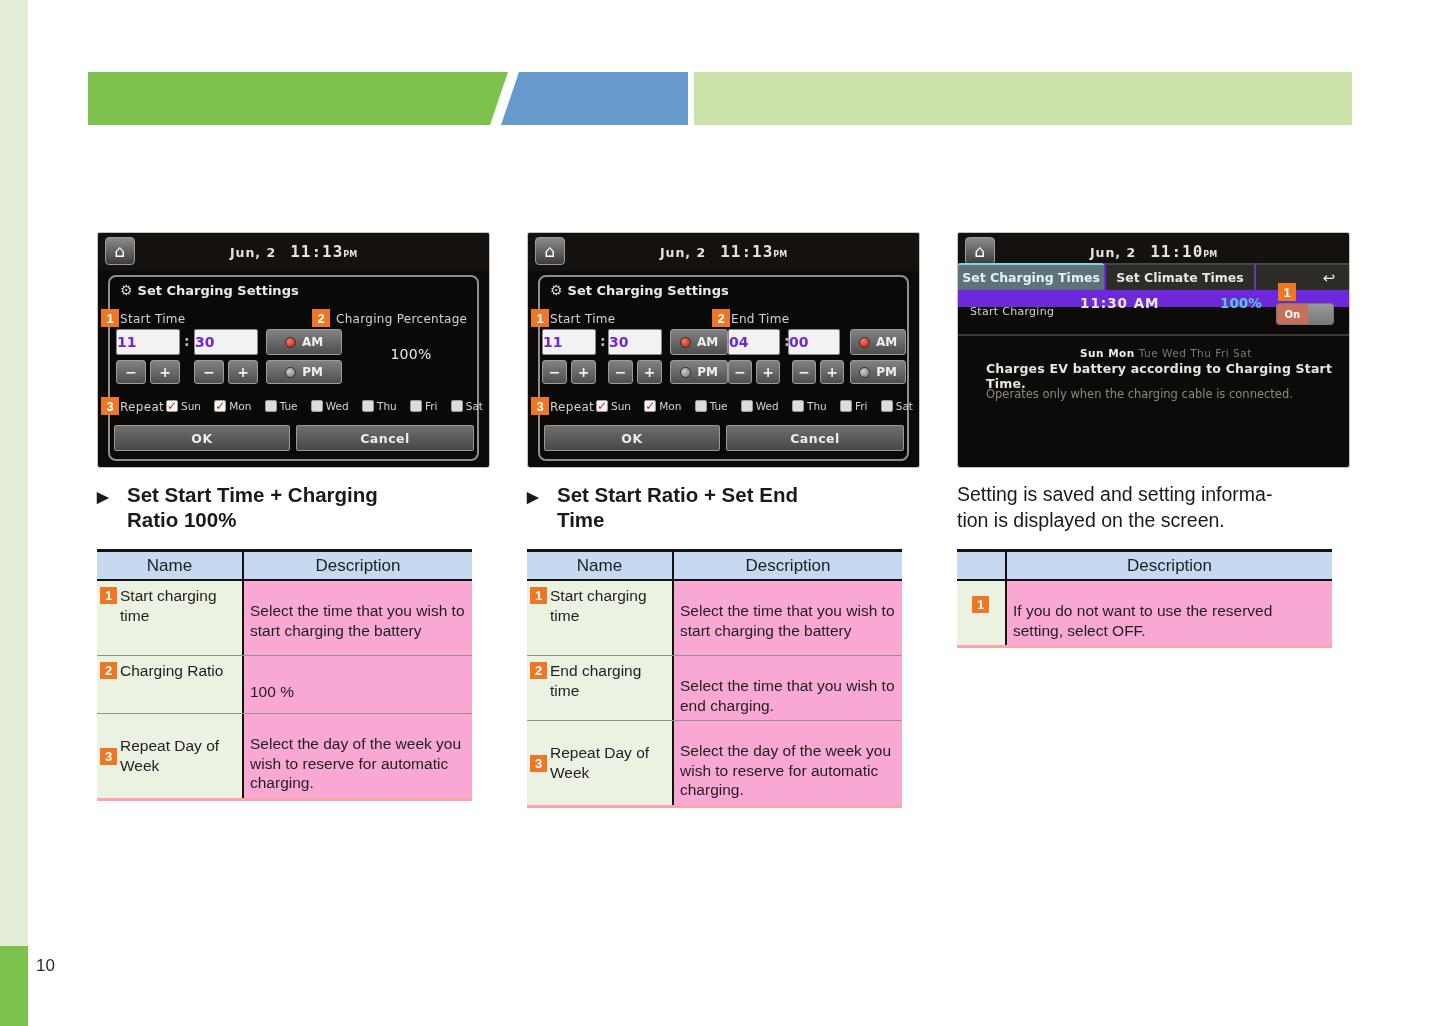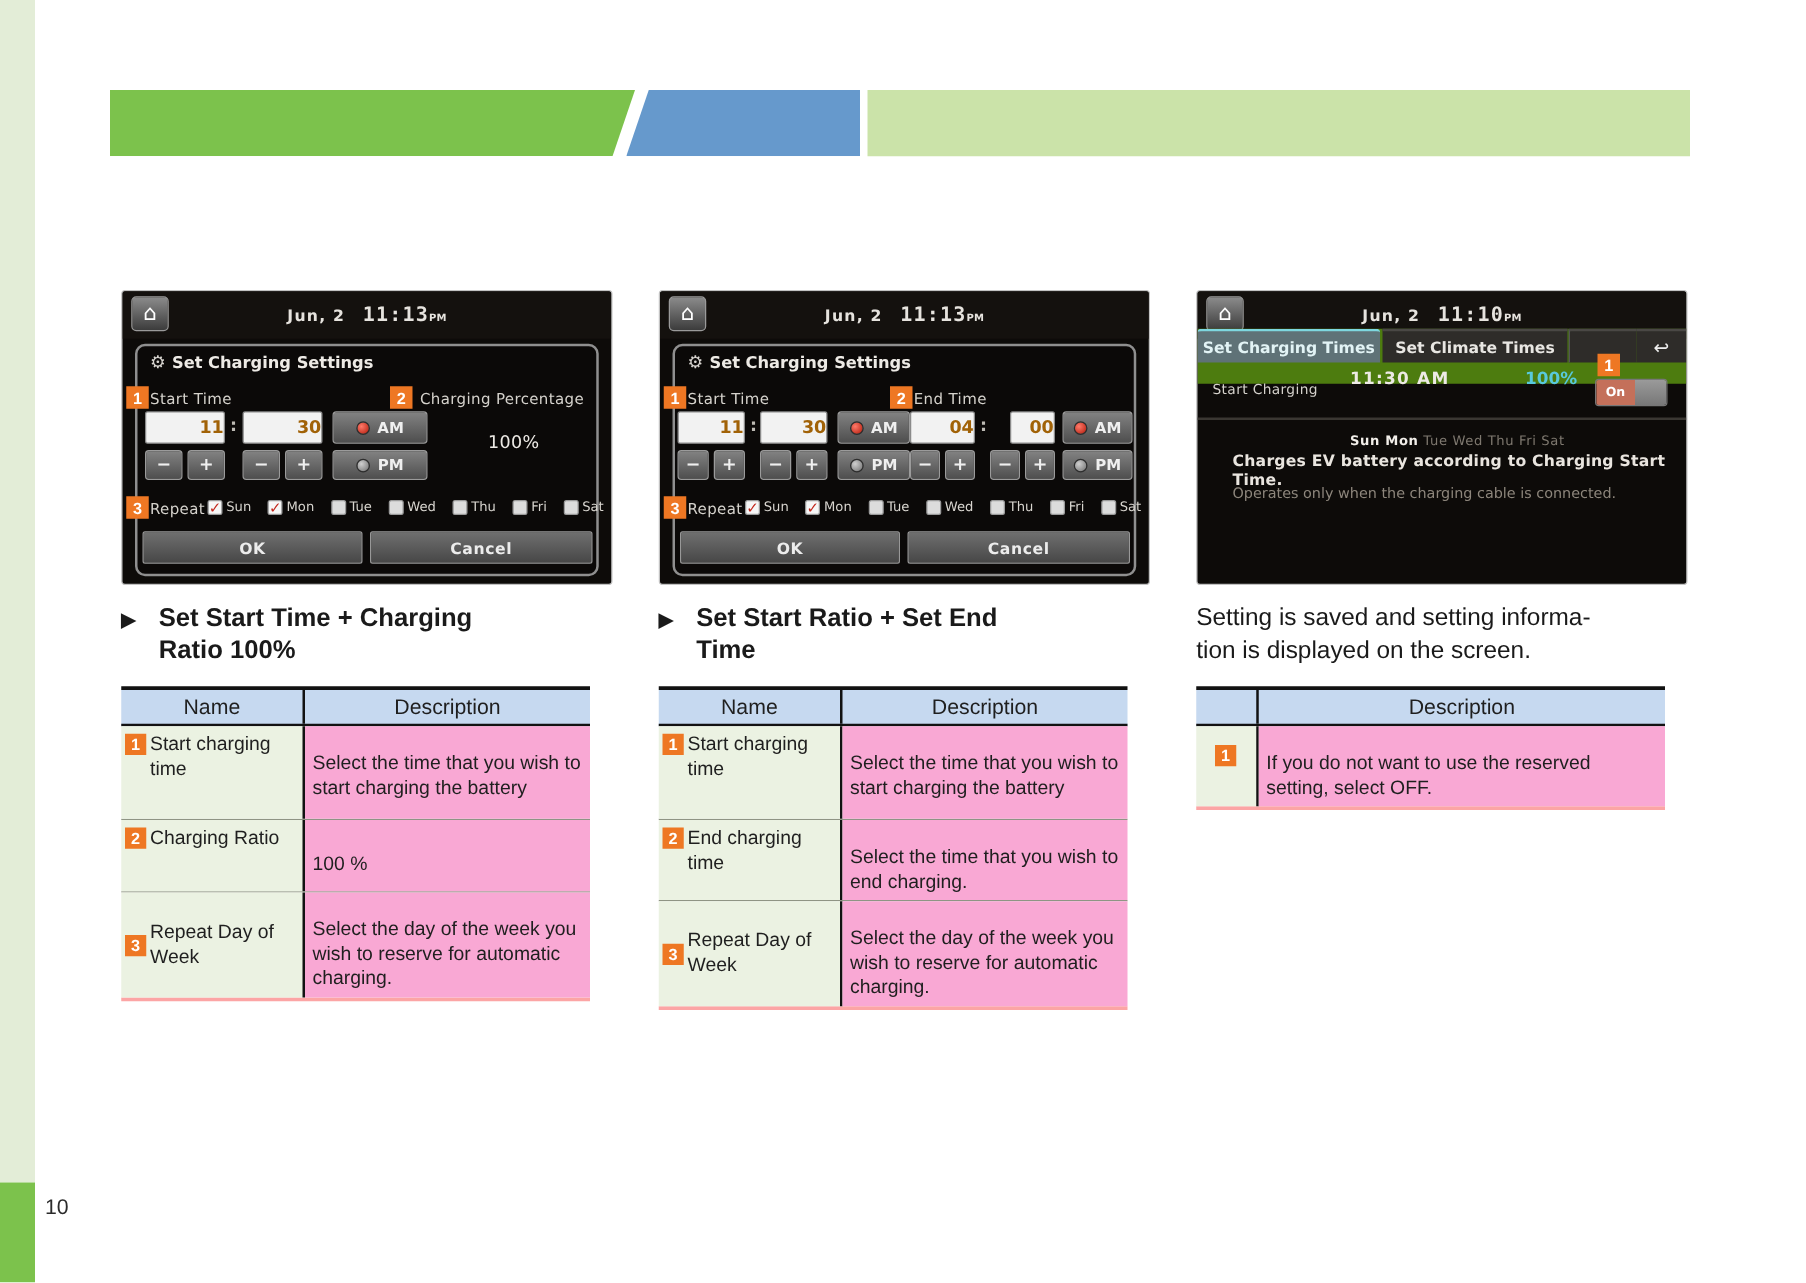--- a/index.html
+++ b/index.html
@@ -32,42 +32,42 @@
             border-radius:8px; background:#0B0908; }
   .dlg-title { position:absolute; left:10px; top:5px; display:flex; align-items:center; gap:5px;
                color:#EDEAE5; font-size:13px; font-weight:bold; }
   .gear { font-size:14px; color:#D8D5D0; }
 
   .nbadge { position:absolute; width:18px; height:18px; background:#EE7723; color:#fff; font-size:13px; font-weight:bold;
             display:flex; align-items:center; justify-content:center; z-index:6; font-family:"Liberation Sans",sans-serif; }
   .scr-label { position:absolute; color:#D5D2CC; font-size:12px; letter-spacing:.3px; }
 
   .tbox { position:absolute; height:26px; background:#F2F2F2; border:1px solid #8a8a8a; border-radius:2px;
-          color:#a16207; font-size:14px; font-weight:bold; text-align:right; line-height:24px; }
+          color:#6d28d9; font-size:14px; font-weight:bold; text-align:left; line-height:24px; }
   .colon { position:absolute; color:#BDBAB4; font-size:14px; font-weight:bold; }
   .gbtn { position:absolute; background:linear-gradient(#828282,#4E4E4E); border:1px solid #9b9b9b; border-radius:3px;
           color:#EFEFEF; font-size:14px; font-weight:bold; display:flex; align-items:center; justify-content:center; }
   .ampm { gap:6px; font-size:12px; }
   .radio { width:11px; height:11px; border-radius:50%; border:1px solid #2e2e2e;
            background:radial-gradient(circle at 35% 35%, #ff7a6a, #B01808); }
   .radio.off { background:radial-gradient(circle at 35% 35%, #cfcfcf, #6e6e6e); }
 
   .days { position:absolute; left:68px; right:6px; top:163px; height:20px; display:flex; justify-content:space-between; align-items:center; }
   .day { display:flex; align-items:center; gap:3px; }
   .cb { width:12px; height:12px; background:#DCDCDC; border:1px solid #9a9a9a; border-radius:2px; position:relative; }
   .day.checked .cb { background:#F7F7F7; }
   .day.checked .cb::after { content:"✓"; position:absolute; left:0; top:-2px; color:#C2281E; font-size:12px; font-weight:bold; }
   .day .dl { color:#D8D5CF; font-size:10.5px; }
 
   .okcancel { position:absolute; top:192px; height:26px; background:linear-gradient(#6F6F6F,#474747);
               border:1px solid #989898; border-radius:2px; color:#ECECEC; font-size:12.5px; font-weight:bold;
               display:flex; align-items:center; justify-content:center; letter-spacing:.5px; }
 
   
-  .tabbar { position:absolute; left:0; top:30px; right:0; height:44px; background:#4d7c0f; }
+  .tabbar { position:absolute; left:0; top:30px; right:0; height:44px; background:#6d28d9; }
   .tab { position:absolute; top:0; height:27px; display:flex; align-items:center; justify-content:center;
          font-size:12.5px; font-weight:bold; }
   .tab.active { background:#5F7277; color:#E2F3F5; border-top:2px solid #7ED7DF; border-radius:3px 3px 0 0; }
   .tab.idle { background:#2E2C29; color:#E8E6E2; border-top:2px solid #4a4845; }
   .tab-filler { position:absolute; top:0; height:27px; background:#2E2C29; border-top:2px solid #4a4845; border-left:1px solid #555; }
   .back-btn { position:absolute; top:0; right:0; width:40px; height:27px; background:#2E2C29; border-top:2px solid #4a4845;
               color:#EDEDED; font-size:15px; display:flex; align-items:center; justify-content:center; }
   .sc3-time { position:absolute; color:#EDEAE5; font-size:13.5px; font-weight:bold; letter-spacing:1px; }
   .sc3-pct { position:absolute; color:#58C9DC; font-size:13.5px; font-weight:bold; }
   .sc3-days { position:absolute; font-size:10.5px; letter-spacing:.5px;margin-top:32px; }
@@ -215,21 +215,21 @@
   <div class="gbtn" style="left:80px;top:127px;width:25px;height:24px">−</div>
   <div class="gbtn" style="left:109px;top:127px;width:25px;height:24px">+</div>
   <div class="gbtn ampm" style="left:142px;top:127px;width:58px;height:24px">
     <span class="radio off"></span>
       <span>PM</span>
   </div>
   <span class="nbadge" style="left:184px;top:76px">2</span>
   <span class="scr-label" style="left:203px;top:79px">End Time</span>
   <div class="tbox" style="left:200px;top:96px;width:52px">04</div>
   <span class="colon" style="left:256px;top:100px">:</span>
-  <div class="tbox" style="left:280px;top:96px;width:36px">00</div>
+  <div class="tbox" style="left:260px;top:96px;width:52px">00</div>
   <div class="gbtn ampm" style="left:322px;top:96px;width:56px;height:26px">
     <span class="radio"></span>
       <span>AM</span>
   </div>
   <div class="gbtn" style="left:200px;top:127px;width:24px;height:24px">−</div>
   <div class="gbtn" style="left:228px;top:127px;width:24px;height:24px">+</div>
   <div class="gbtn" style="left:264px;top:127px;width:24px;height:24px">−</div>
   <div class="gbtn" style="left:292px;top:127px;width:24px;height:24px">+</div>
   <div class="gbtn ampm" style="left:322px;top:127px;width:56px;height:24px">
     <span class="radio off"></span>

